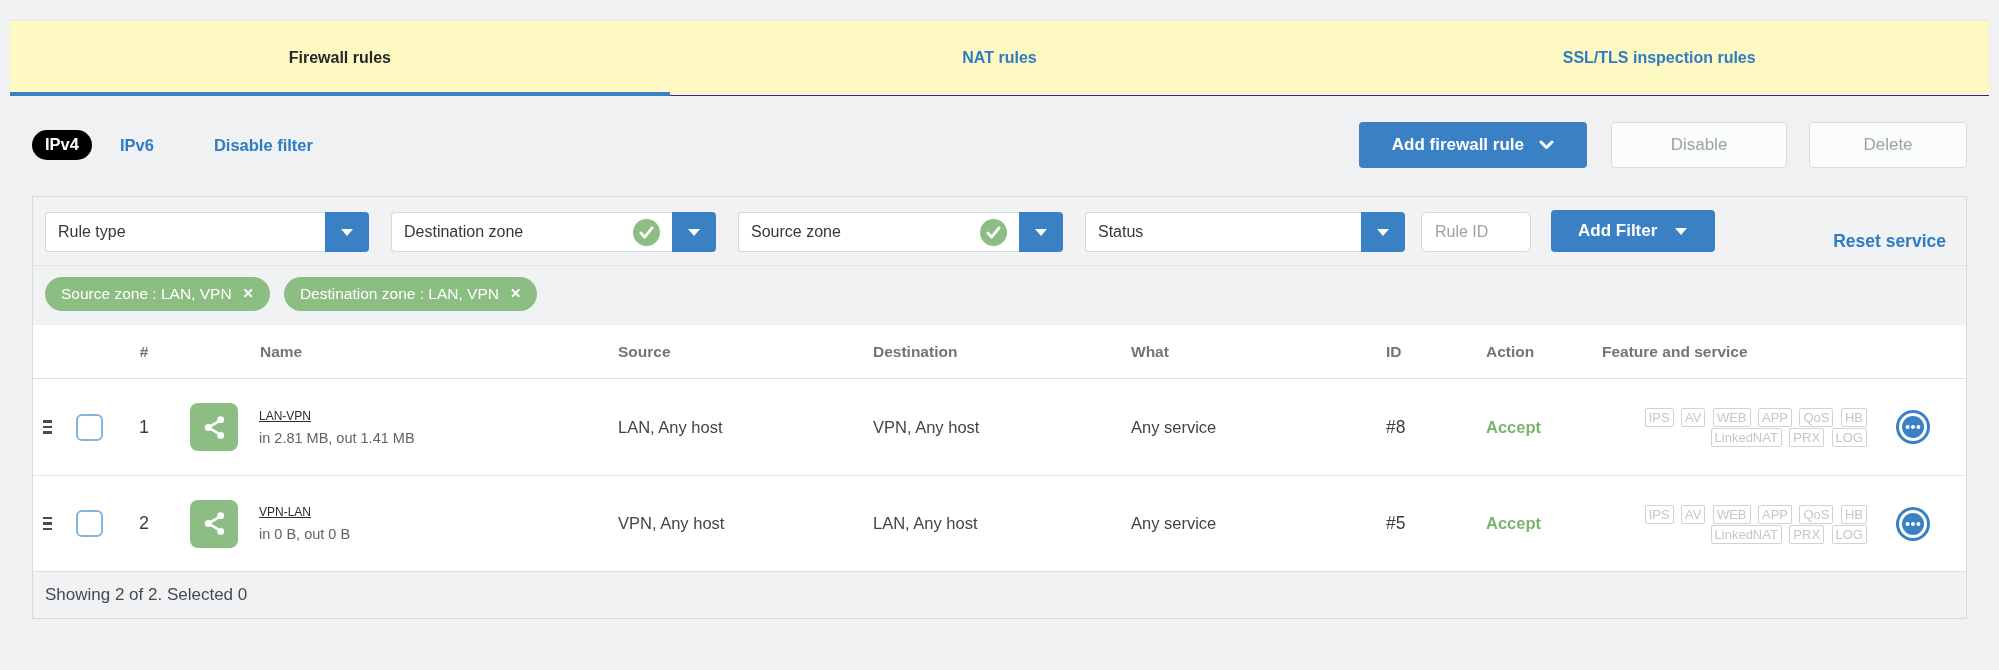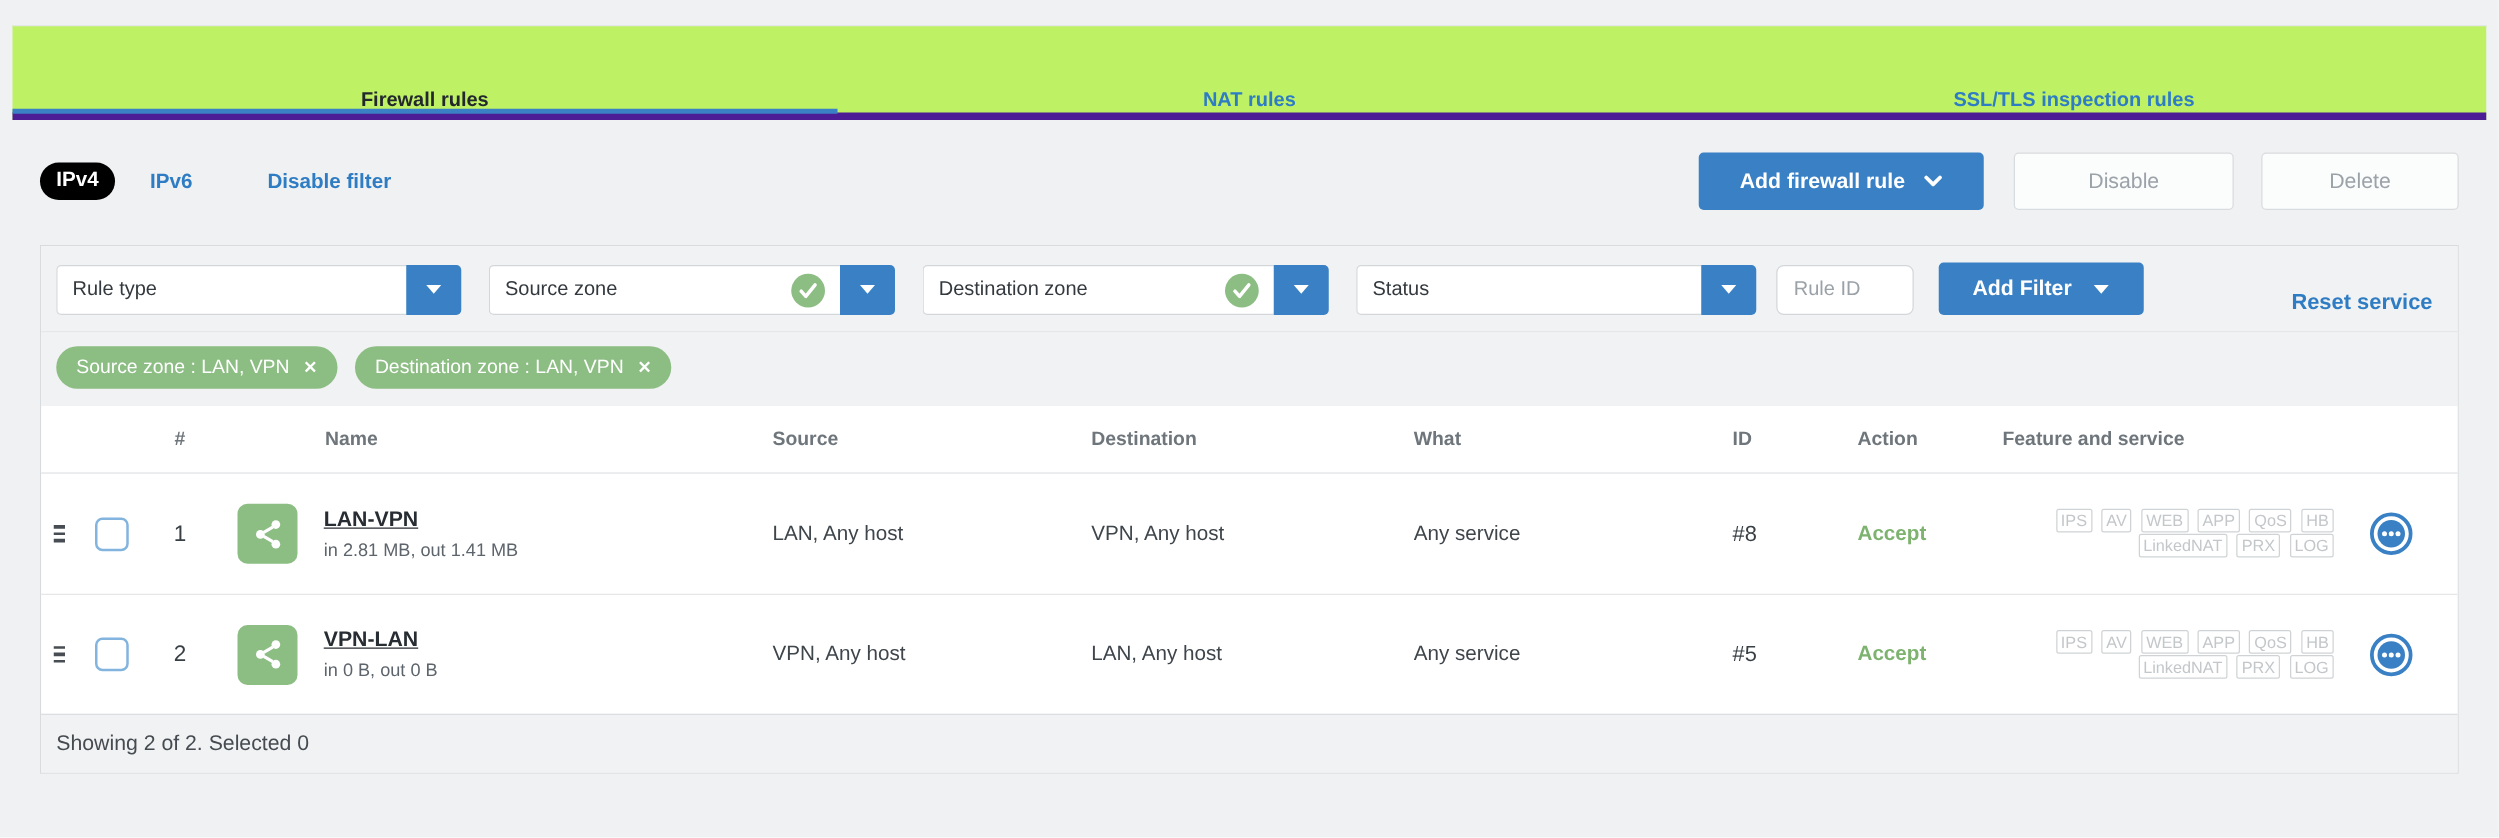--- a/index.html
+++ b/index.html
@@ -5,24 +5,23 @@
   * { box-sizing: border-box; }
   html,body { margin:0; padding:0; }
   body {
     width:1999px; height:670px; overflow:hidden;
     background:#eff1f2;
     font-family:"Liberation Sans", sans-serif;
     -webkit-font-smoothing:antialiased;
   }
   
   .tabbar {
-    margin:20px 10px 0; height:76px; background:#bef264;
-    border-top:1px solid #e4e6e7; border-bottom:6px solid #4c1d95;
+    margin:20px 10px 0; height:76px; background:#fef9c3;
+    border-top:1px solid #e4e6e7; border-bottom:1px solid #4c1d95;
     display:flex;
-    align-items:flex-end;
   }
   .tab {
     flex:1; display:flex; align-items:center; justify-content:center;
     font-size:16px; font-weight:700; color:#2e7cc3; cursor:pointer; position:relative;
   }
   .tab.active { color:#23282d; }
   .tab.active::after {
     content:""; position:absolute; left:0; right:0; bottom:-1px; height:4px; background:#3a80c4;
   }
   
@@ -101,21 +100,21 @@
   .checkbox {
     width:27px; height:27px; border:2px solid #82b4de; border-radius:6px; background:#fff; cursor:pointer;
   }
   .num-cell { text-align:center; font-size:18px; color:#394045; }
   .name-cell { display:flex; align-items:center; padding-left:17px; gap:21px; }
   .rule-icon {
     width:48px; height:48px; border-radius:8px; background:#8cbd83; flex:none;
     display:flex; align-items:center; justify-content:center; cursor:pointer;
   }
   .rule-name {
-    font-size:17px; font-weight:700; color:#272d32; text-decoration:underline; cursor:pointer;
+    font-size:12px; font-weight:400; color:#272d32; text-decoration:underline; cursor:pointer;
   }
   .rule-traffic { font-size:14.5px; color:#5d646b; margin-top:7px; }
   .cell { font-size:16.5px; color:#3e454b; padding-left:2px; }
   .id-cell { font-size:17.5px; color:#394045; padding-left:2px; }
   .action-cell { color:#7db36e; font-weight:700; font-size:16.5px; padding-left:2px; }
   .feature-cell { display:flex; align-items:center; padding-left:15px; }
   .badges { width:252px; text-align:right; line-height:20px; }
   .badge {
     display:inline-block; border:1px solid #d0d3d5; color:#c3c7ca; font-size:13px;
     border-radius:2px; padding:0 3px; margin-left:3px; line-height:17px; white-space:nowrap;
@@ -170,39 +169,39 @@
         <span>
           <svg width="14" height="9" viewBox="0 0 14 9">
               <polygon points="1,1 13,1 7,8" fill="#fff"></polygon>
             </svg>
         </span>
       </div>
     </div>
 
     <div class="select-group">
       <div class="select-field sf-zone">
-        <span class="sf-label">Source zone</span>
+        <span class="sf-label">Destination zone</span>
         <span class="check-badge">
           <svg width="15" height="13" viewBox="0 0 16 14">
               <path d="M2 7.5l4 4.5 8-10" stroke="#fff" stroke-width="3" fill="none" stroke-linecap="round" stroke-linejoin="round"></path>
             </svg>
         </span>
       </div>
       <div class="select-btn">
         <span>
           <svg width="14" height="9" viewBox="0 0 14 9">
               <polygon points="1,1 13,1 7,8" fill="#fff"></polygon>
             </svg>
         </span>
       </div>
     </div>
 
     <div class="select-group">
       <div class="select-field sf-zone">
-        <span class="sf-label">Destination zone</span>
+        <span class="sf-label">Source zone</span>
         <span class="check-badge">
           <svg width="15" height="13" viewBox="0 0 16 14">
               <path d="M2 7.5l4 4.5 8-10" stroke="#fff" stroke-width="3" fill="none" stroke-linecap="round" stroke-linejoin="round"></path>
             </svg>
         </span>
       </div>
       <div class="select-btn">
         <span>
           <svg width="14" height="9" viewBox="0 0 14 9">
               <polygon points="1,1 13,1 7,8" fill="#fff"></polygon>

